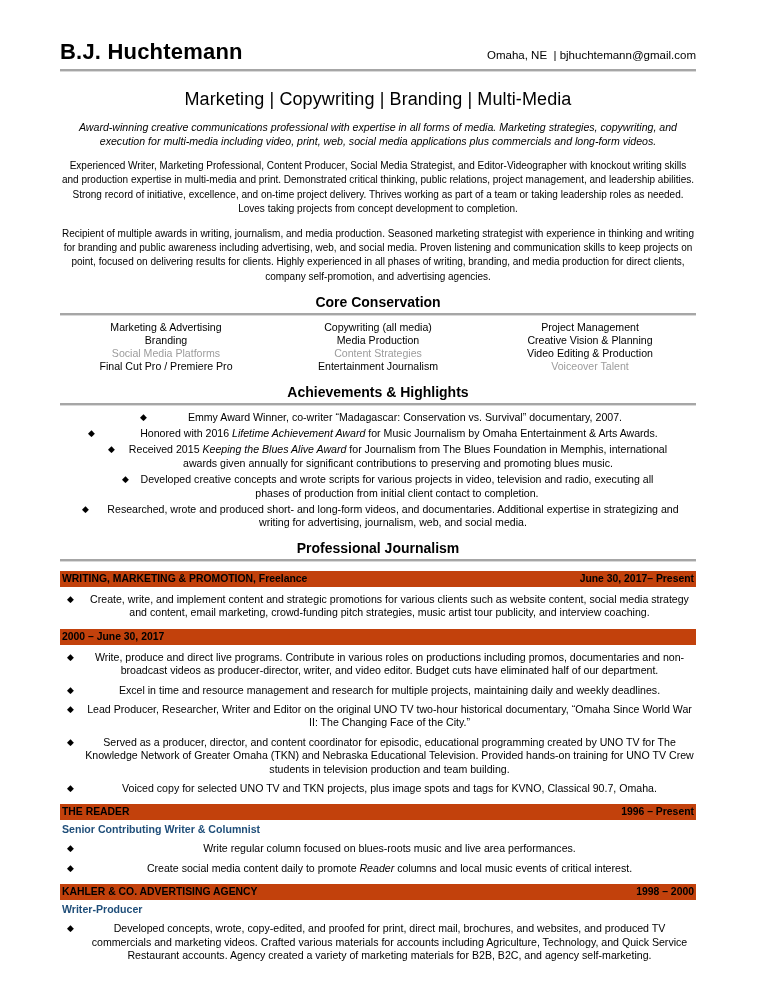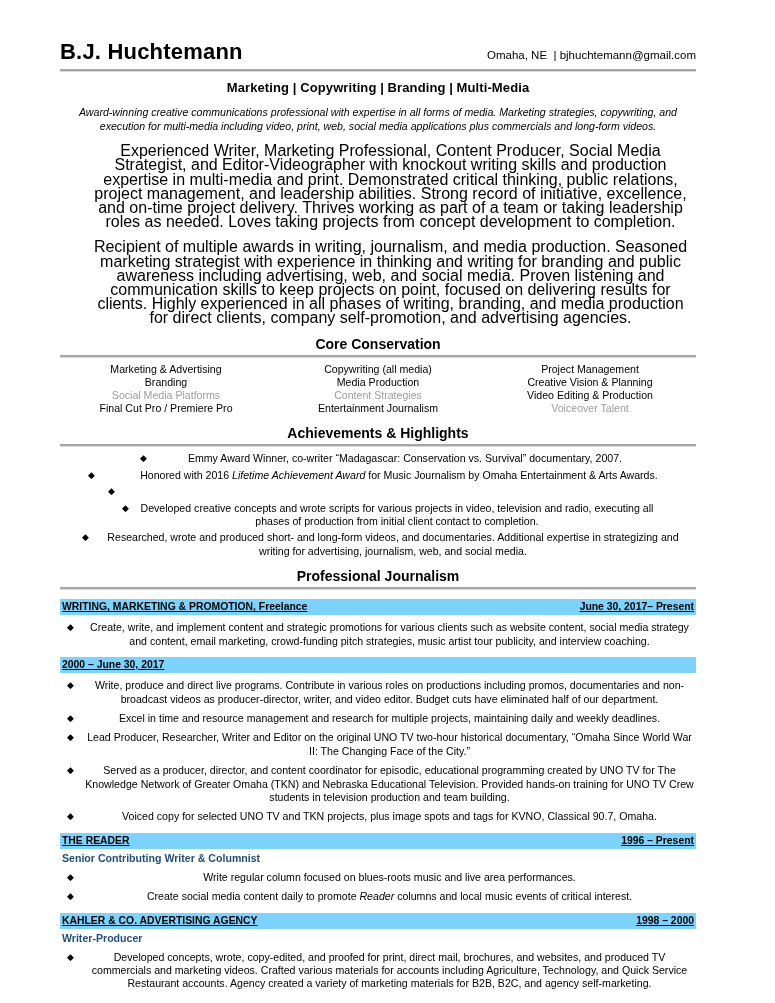--- a/index.html
+++ b/index.html
@@ -39,42 +39,41 @@
   }
   .hdr-rule {
     height: 3px;
     background: linear-gradient(to bottom, #a6a6a6 0%, #a6a6a6 55%, #d9d9d9 55%, #d9d9d9 100%);
     margin-top: 5px;
   }
 
   
   .headline {
     text-align: center;
-    font-size: 13px;
-    font-weight: bold;
-    margin-top: 8px;
+    font-size: 18px;
+    font-weight: normal;
+    margin-top: 17px;
     letter-spacing: 0.1px;
   }
 
   
   .summary-italic {
     text-align: center;
     font-style: italic;
     font-size: 10.6px;
     line-height: 14px;
     margin-top: 10px;
     padding: 0 4px;
   }
   .summary {
     text-align: center;
-    font-size: 16px;
+    font-size: 10px;
     line-height: 14.2px;
     margin-top: 11px;
     padding: 0 2px;
-    margin-left: 25px;
   }
 
   
   .section-head {
     text-align: center;
     font-size: 14px;
     font-weight: bold;
     margin-top: 10px;
     margin-bottom: 0;
   }
@@ -121,29 +120,28 @@
   .ind-1 { padding-left: 80px; padding-right: 40px; }
   .ind-2 { padding-left: 28px; padding-right: 0px; }
   .ind-3 { padding-left: 48px; padding-right: 22px; }
   .ind-4 { padding-left: 62px; padding-right: 38px; }
   .ind-5 { padding-left: 22px; padding-right: 6px; }
   em.it { font-style: italic; }
 
   
   .job { margin-top: 9px; }
   .job-head {
-    background: #7dd3fc;
+    background: #c2410c;
     display: flex;
     justify-content: space-between;
     align-items: baseline;
     font-size: 10.4px;
     font-weight: bold;
     padding: 2px 2px 2px 2px;
     line-height: 12px;
-    text-decoration: underline;
   }
   .job-company { white-space: nowrap; }
   .job-dates { white-space: nowrap; }
   .job-title {
     color: #1f4e79;
     font-weight: bold;
     font-size: 10.6px;
     padding: 3px 0 0 2px;
     line-height: 13px;
   }
@@ -217,20 +215,21 @@
       <div class="ach-item ind-1">
         <span class="bullet">◆</span>
         <span class="ach-text">Emmy Award Winner, co-writer “Madagascar: Conservation vs. Survival” documentary, 2007.</span>
       </div>
       <div class="ach-item ind-2">
         <span class="bullet">◆</span>
         <span class="ach-text">Honored with 2016 <em class="it">Lifetime Achievement Award</em> for Music Journalism by Omaha Entertainment &amp; Arts Awards.</span>
       </div>
       <div class="ach-item ind-3">
         <span class="bullet">◆</span>
+        <span class="ach-text">Received 2015 <em class="it">Keeping the Blues Alive Award</em> for Journalism from The Blues Foundation in Memphis, international awards given annually for significant contributions to preserving and promoting blues music.</span>
       </div>
       <div class="ach-item ind-4">
         <span class="bullet">◆</span>
         <span class="ach-text">Developed creative concepts and wrote scripts for various projects in video, television and radio, executing all phases of production from initial client contact to completion.</span>
       </div>
       <div class="ach-item ind-5">
         <span class="bullet">◆</span>
         <span class="ach-text">Researched, wrote and produced short- and long-form videos, and documentaries. Additional expertise in strategizing and writing for advertising, journalism, web, and social media.</span>
       </div>
     </div>

